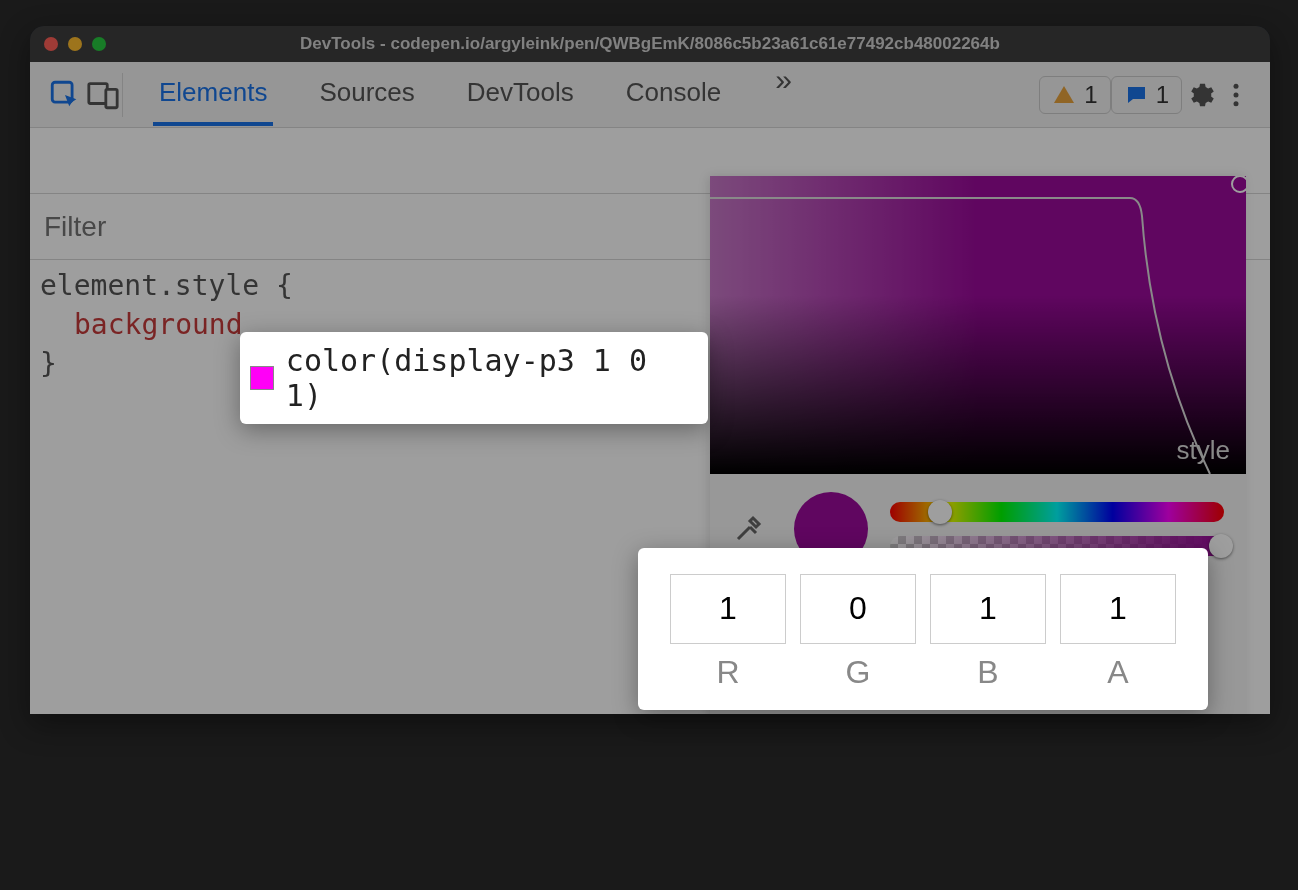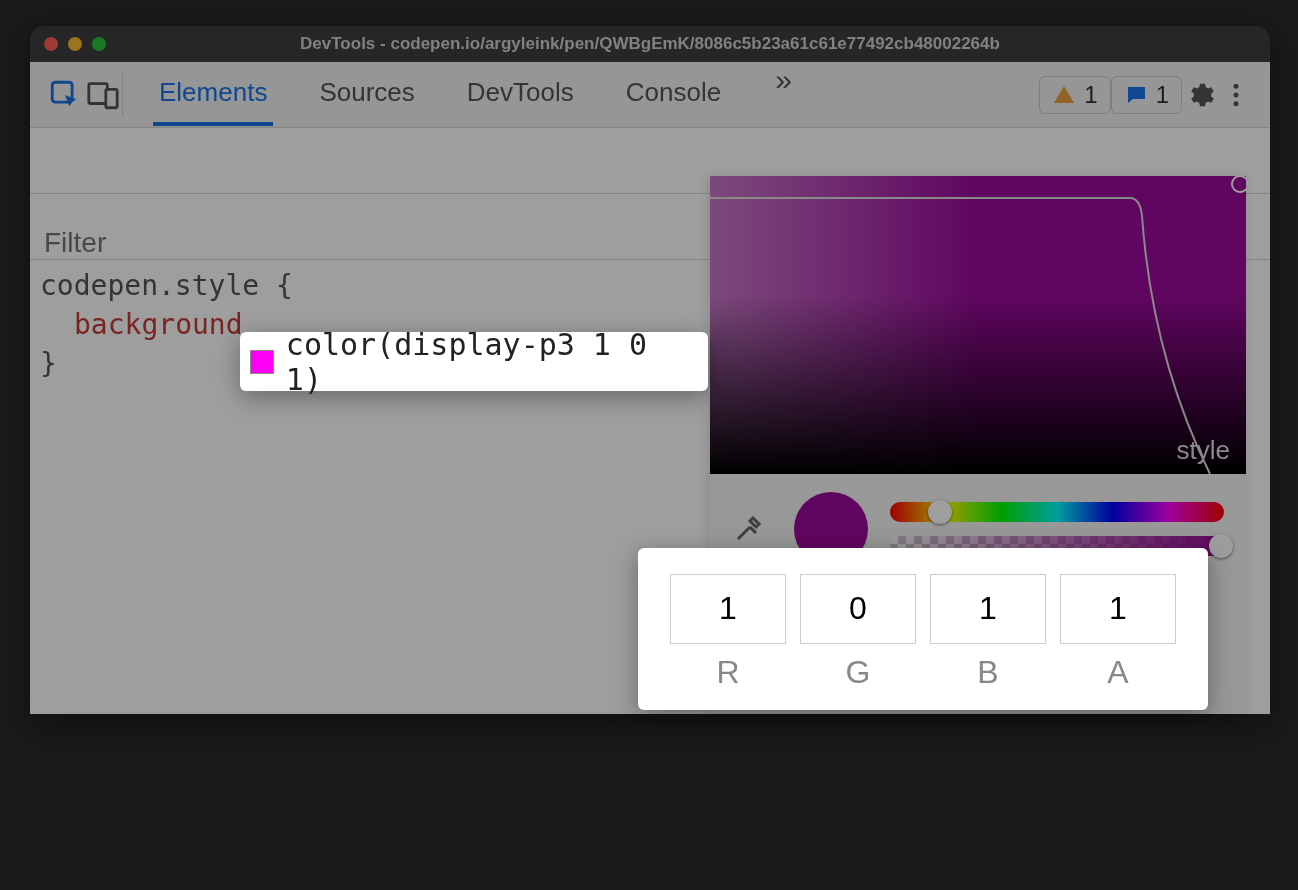--- a/index.html
+++ b/index.html
@@ -64,34 +64,34 @@
     display:flex; align-items:center; gap:8px;
     border:1px solid #ccc; border-radius:6px;
     padding: 4px 12px; font-size:24px; color:#333;
   }
   .pill svg { width:24px; height:24px; }
   .gear, .kebab { width:36px; height:36px; display:flex; align-items:center; justify-content:center; color:#555; }
   .gear svg, .kebab svg { width:30px; height:30px; }
 
   .content { position:absolute; top:102px; left:0; right:0; bottom:0; background:#fff; }
   .styles-header { height:66px; border-bottom:1px solid #d6d6d6; }
-  .filter-row { height:66px; border-bottom:1px solid #d6d6d6; display:flex; align-items:flex-end; padding:0 14px; }
+  .filter-row { height:66px; border-bottom:1px solid #d6d6d6; display:flex; align-items:center; padding:0 14px; }
   .filter-row input { border:none; font-size:28px; color:#777; outline:none; width:100%; background:transparent; }
   .rule { padding: 6px 10px; font-family: Menlo, Consolas, monospace; font-size:28px; color:#333; line-height:1.4; }
   .rule .sel { color:#555; }
   .rule .prop { color:#c63b3b; margin-left: 34px; }
 
   
   .popout {
     position:absolute; z-index:60;
     background:#fff; border-radius:6px;
     box-shadow: 0 6px 24px rgba(0,0,0,.35);
   }
   .value-pop {
-    left:240px; top:332px; width:468px; height:59px;
+    left:240px; top:332px; width:468px; height:92px;
     display:flex; align-items:center; padding:0 10px;
     font-family: Menlo, Consolas, monospace; font-size:30px; color:#222;
   }
   .swatch-sm { width:24px; height:24px; background:#ff00f7; border:1px solid #888; margin-right:12px; }
   .rgba-pop {
     left:638px; top:548px; width:570px; height:162px;
     display:flex; flex-direction:column; align-items:center; justify-content:center;
     padding: 12px 30px 6px 30px;
   }
   .rgba-row { display:flex; gap:14px; }
@@ -203,21 +203,21 @@
         </svg>
     </div>
   </div>
 
   <div class="content">
     <div class="styles-header"></div>
     <div class="filter-row">
       <input placeholder="Filter" style="">
     </div>
     <div class="rule">
-      <div class="sel">codepen.style {</div>
+      <div class="sel">element.style {</div>
       <div class="prop">background</div>
       <div class="sel">}</div>
     </div>
   </div>
 
   <div class="picker">
     <div class="spectrum">
       <svg class="gamut-line" viewBox="0 0 536 298" preserveAspectRatio="none">
         <path d="M 0 22 L 420 22 Q 430 22 432 40 Q 442 180 500 298" stroke="#ddd" stroke-width="2" fill="none"></path>
         <circle cx="530" cy="8" r="8" fill="none" stroke="#fff" stroke-width="2"></circle>

